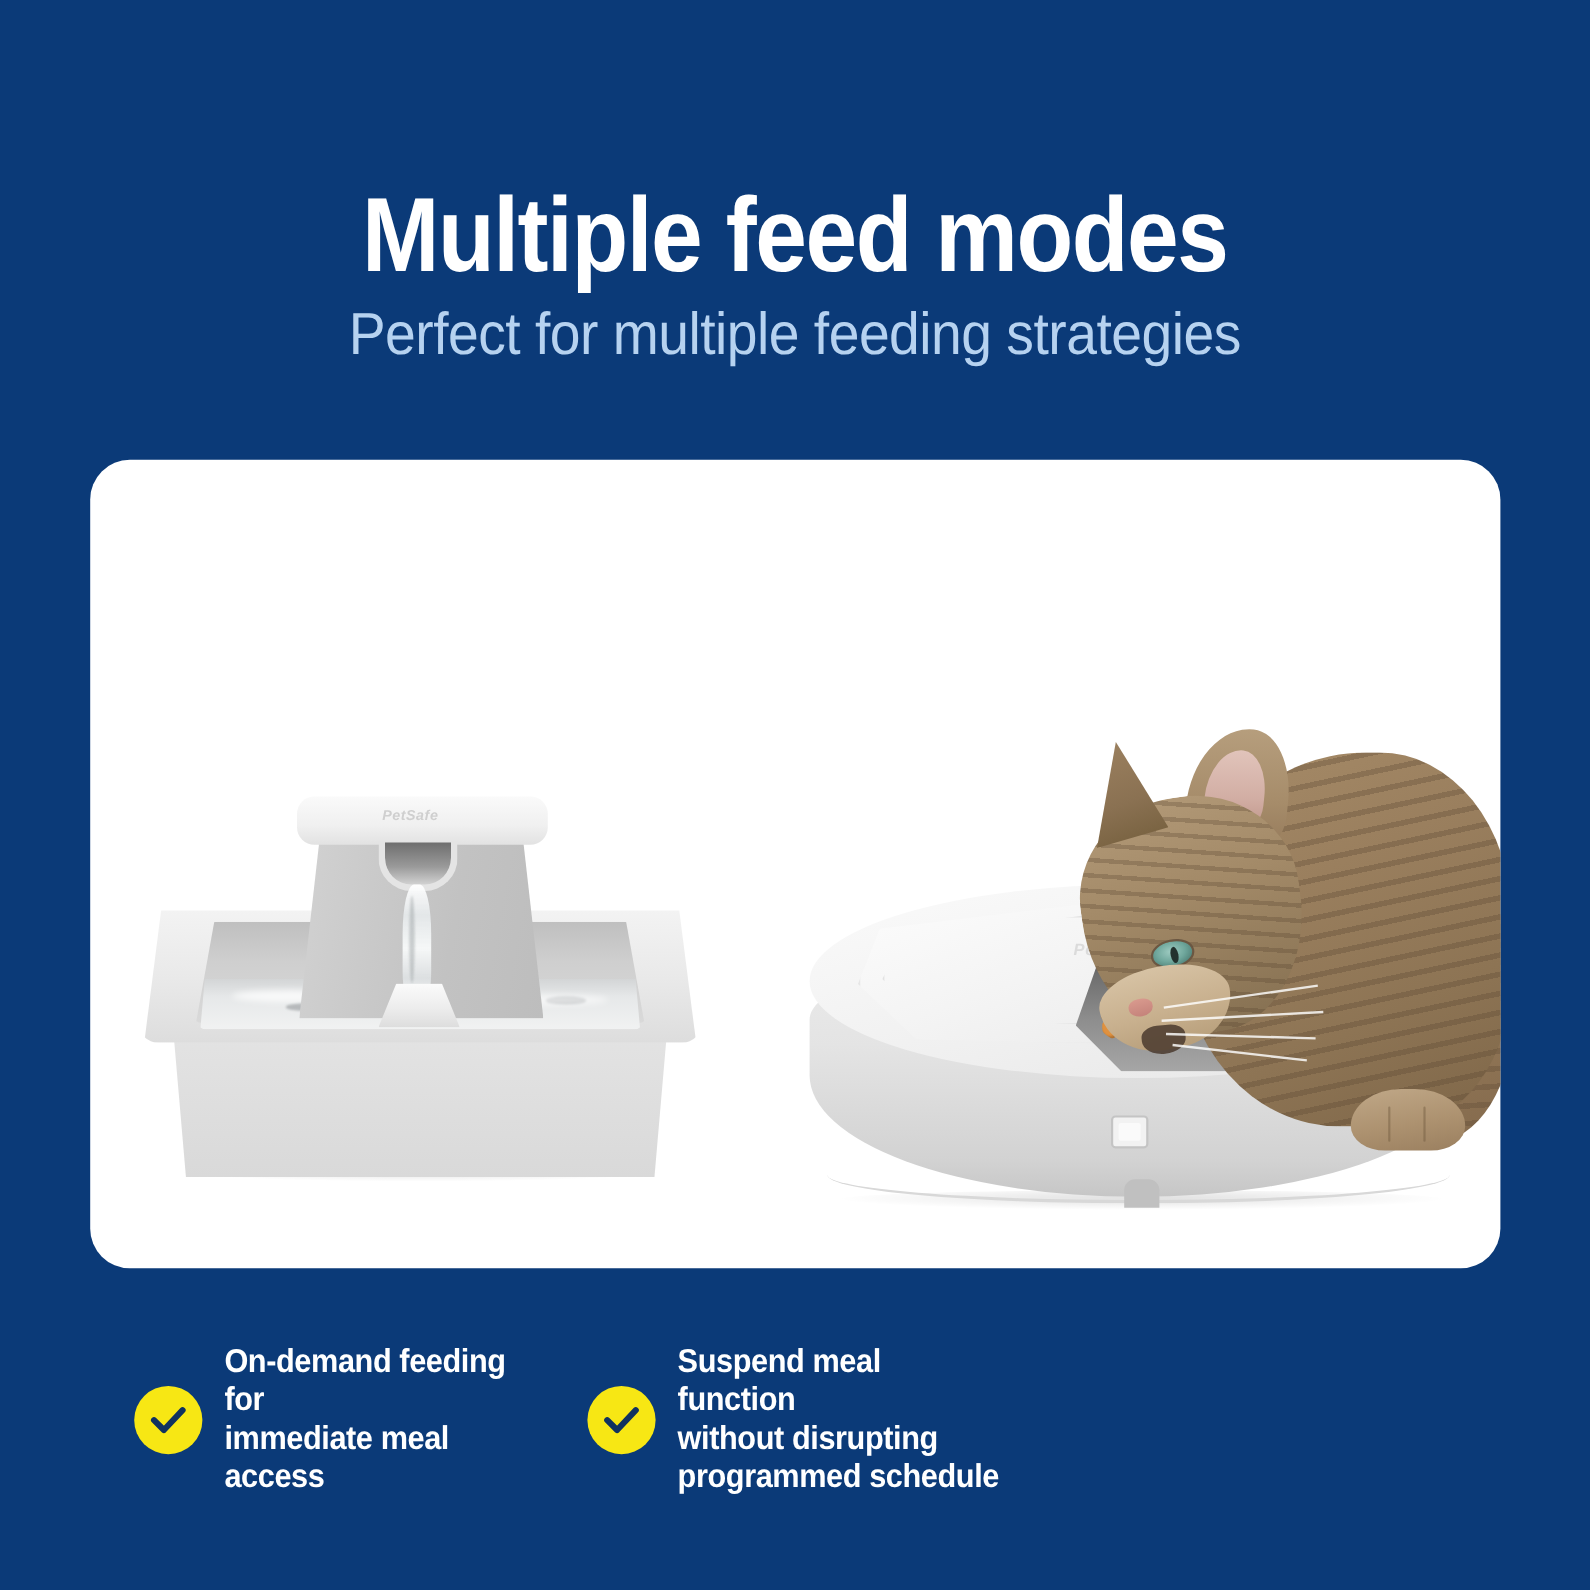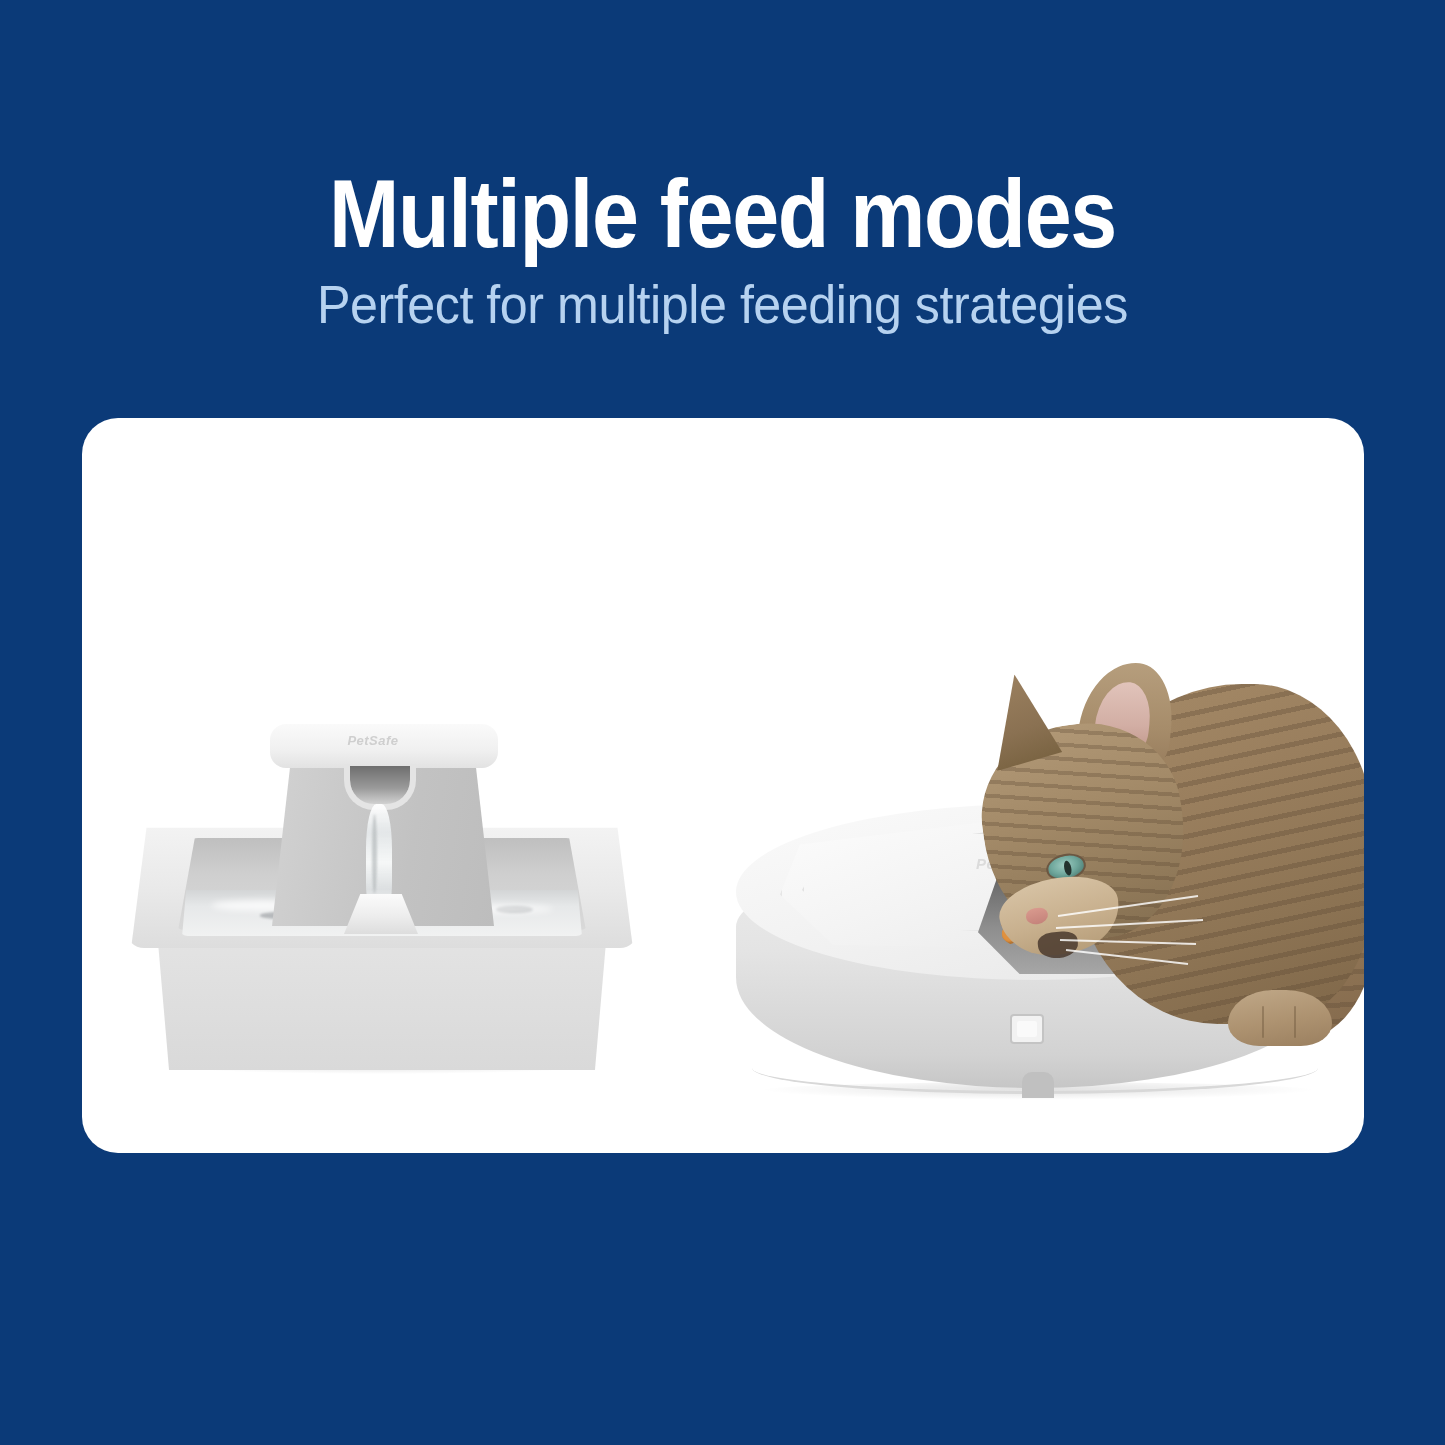--- a/index.html
+++ b/index.html
@@ -744,18 +744,41 @@
         <line x1="8" y1="42" x2="155" y2="34"></line>
         <line x1="12" y1="54" x2="148" y2="58"></line>
         <line x1="18" y1="64" x2="140" y2="78"></line>
       </svg>
     </div>
 
   </div>
 
   <div class="bullets">
 
-
+    <div class="bullet bullet-1">
+      <div class="check-circle">
+        <svg viewBox="0 0 34 28">
+            <path d="M4 14 L13 23 L30 5"></path>
+          </svg>
+      </div>
+      <div class="bullet-text">
+        <div>On-demand feeding for</div>
+        <div>immediate meal access</div>
+      </div>
+    </div>
+
+    <div class="bullet bullet-2">
+      <div class="check-circle">
+        <svg viewBox="0 0 34 28">
+            <path d="M4 14 L13 23 L30 5"></path>
+          </svg>
+      </div>
+      <div class="bullet-text">
+        <div>Suspend meal function</div>
+        <div>without disrupting</div>
+        <div>programmed schedule</div>
+      </div>
+    </div>
 
 
   </div>
 
 </div>
 
 </body></html>

